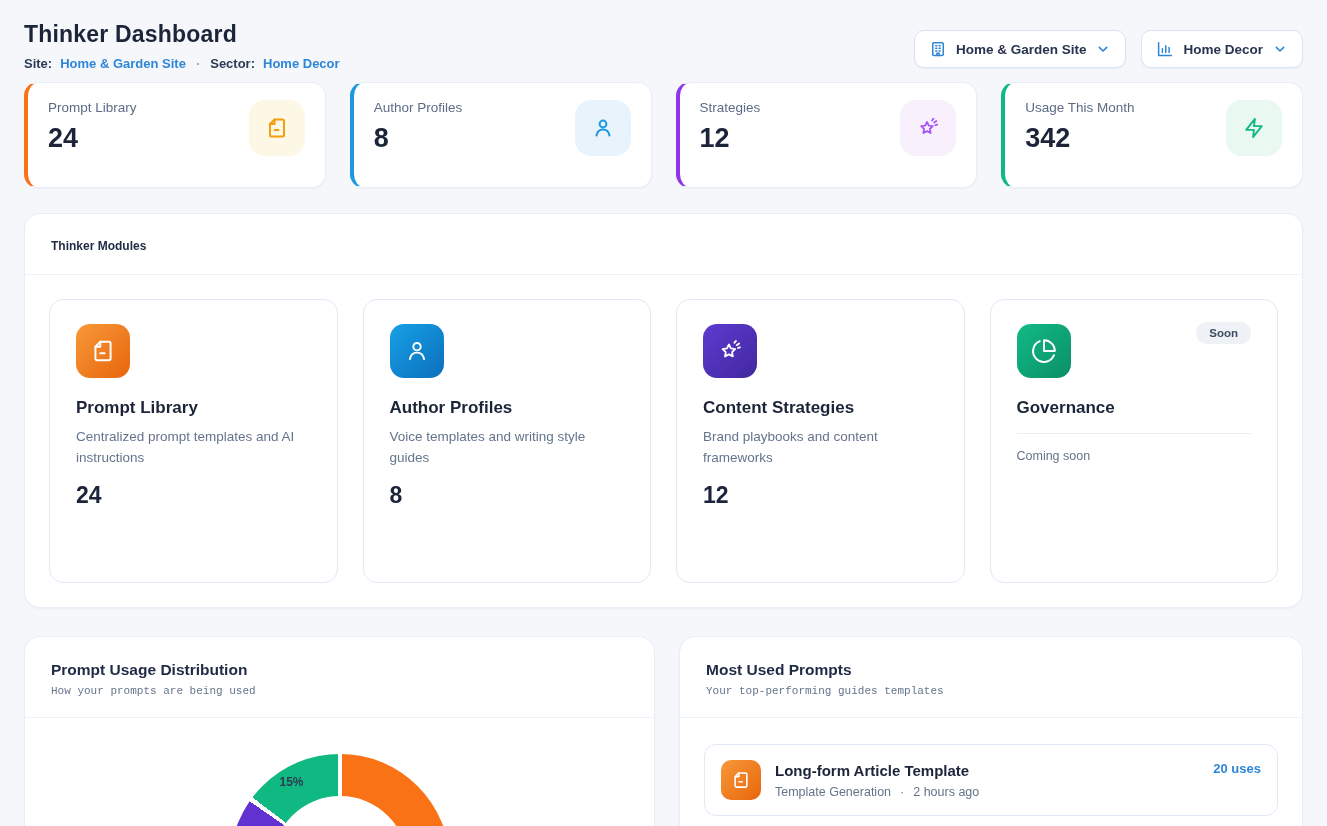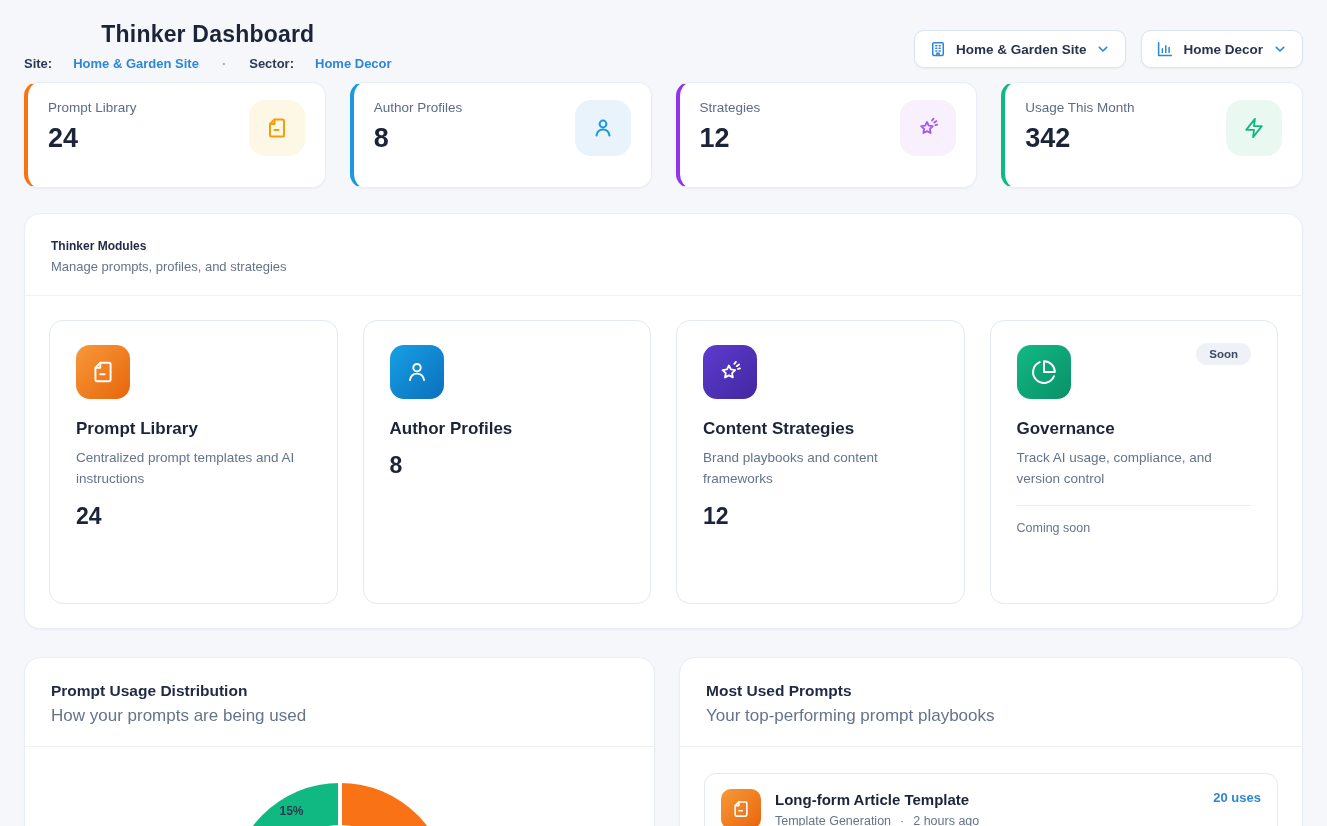--- a/index.html
+++ b/index.html
@@ -7,22 +7,22 @@
   body {
     width:1327px; height:826px; overflow:hidden;
     background:#f5f7fa;
     font-family:"Liberation Sans", sans-serif;
     color:#1d2740;
   }
   .page { padding:20px 24px 0; }
 
   
   .topbar { display:flex; justify-content:space-between; align-items:flex-start; }
-  .page-title { margin:0; font-size:23px; line-height:28px; font-weight:800; letter-spacing:.2px; color:#1b2438;text-align:center; }
-  .crumbs { margin-top:8px; font-size:13px; font-weight:700; display:flex; align-items:center; gap:21px; }
+  .page-title { margin:0; font-size:23px; line-height:28px; font-weight:800; letter-spacing:.2px; color:#1b2438; }
+  .crumbs { margin-top:8px; font-size:13px; font-weight:700; display:flex; align-items:center; gap:8px; }
   .crumb-label { color:#2c3a55; }
   .crumb-link { color:#2e86d9; cursor:pointer; }
   .crumb-dot { color:#93a3b8; font-weight:700; margin:0 2px; }
   .selectors { display:flex; gap:15px; margin-top:10px; }
   .selector-btn {
     display:flex; align-items:center; gap:9px; height:38px; padding:0 14px;
     background:#fff; border:1px solid #d9e5f4; border-radius:10px;
     font-family:inherit; font-size:13.5px; font-weight:700; color:#27344e;
     box-shadow:0 1px 2px rgba(15,23,42,.05); cursor:pointer;
   }
@@ -73,21 +73,21 @@
   .coming-soon { margin-top:15px; font-size:12.5px; color:#64748b; }
 
   
   .bottom-grid { display:grid; grid-template-columns:631px 1fr; gap:24px; margin-top:28px; height:400px; }
   .section-card {
     background:#fff; border:1px solid #e9eef6; border-radius:16px;
     box-shadow:0 1px 2px rgba(15,23,42,.04); overflow:hidden;
   }
   .section-head { padding:24px 26px 20px; border-bottom:1px solid #eef1f6; }
   .section-title { font-size:15.5px; font-weight:700; color:#1f2a44; }
-  .section-sub { margin-top:6px; font-size:17px; color:#64748b; }
+  .section-sub { margin-top:6px; font-size:11px; color:#64748b;font-family:Liberation Mono, monospace; }
 
   .donut { position:relative; width:220px; height:220px; border-radius:50%; margin:36px auto 0; }
   .donut::after { content:""; position:absolute; inset:42px; background:#fff; border-radius:50%; }
   .donut-label { position:absolute; left:50px; top:21px; z-index:2; font-size:12px; font-weight:800; color:#2f3b52;text-align:center; }
 
   .prompt-item {
     margin:26px 24px 0; height:72px; border:1px solid #e1e9f5; border-radius:12px;
     padding:0 16px; display:flex; align-items:center; gap:14px; cursor:pointer;
   }
   .prompt-icon {
@@ -207,21 +207,20 @@
         <svg width="22" height="22" viewBox="0 0 24 24" fill="none" stroke="currentColor" stroke-width="2" stroke-linecap="round" stroke-linejoin="round">
             <path d="M13 2 3.5 14H12l-1 8 9.5-12H12z"></path>
           </svg>
       </div>
     </div>
   </div>
 
   <div class="panel">
     <div class="panel-head">
       <div class="panel-title">Thinker Modules</div>
-      <div class="panel-sub">Manage prompts, profiles, and strategies</div>
     </div>
     <div class="panel-body">
       <div class="modules-grid">
 
         <div class="module-card" style="--g1: #f79939; --g2: #e8650c;">
           <div class="module-icon">
             <svg width="26" height="26" viewBox="0 0 24 24" fill="none" stroke="currentColor" stroke-width="1.8" stroke-linecap="round" stroke-linejoin="round">
                 <path d="M9.5 3.5H17.5A1.5 1.5 0 0 1 19 5V19a1.5 1.5 0 0 1-1.5 1.5h-11A1.5 1.5 0 0 1 5 19V8Z"></path>
                 <path d="M9.5 3.5V8H5"></path>
                 <path d="M9.5 14h4"></path>
@@ -233,20 +232,21 @@
         </div>
 
         <div class="module-card" style="--g1: #16a0e4; --g2: #0c6fbd;">
           <div class="module-icon">
             <svg width="26" height="26" viewBox="0 0 24 24" fill="none" stroke="currentColor" stroke-width="1.8" stroke-linecap="round" stroke-linejoin="round">
                 <circle cx="12" cy="8" r="3.4"></circle>
                 <path d="M5.5 19.5c.7-4.2 3-6 6.5-6s5.8 1.8 6.5 6"></path>
               </svg>
           </div>
           <div class="module-title">Author Profiles</div>
+          <div class="module-desc">Voice templates and writing style guides</div>
           <div class="module-count">8</div>
         </div>
 
         <div class="module-card" style="--g1: #5d3bd0; --g2: #42289f;">
           <div class="module-icon">
             <svg width="26" height="26" viewBox="0 0 24 24" fill="none" stroke="currentColor" stroke-width="1.7" stroke-linecap="round" stroke-linejoin="round">
                 <path d="M11 6l1.8 3.6 4 .6-2.9 2.8.7 4L11 15.1 7.4 17l.7-4-2.9-2.8 4-.6z"></path>
                 <path d="M16 4.5l1.5-1.8"></path>
                 <path d="M18.2 6.6l2.2-1.5"></path>
                 <path d="M19.4 9.2l1.8-.5"></path>
@@ -259,21 +259,20 @@
 
         <div class="module-card" style="--g1: #12ba85; --g2: #0a8f66;">
           <span class="soon-badge">Soon</span>
           <div class="module-icon">
             <svg width="26" height="26" viewBox="0 0 24 24" fill="none" stroke="currentColor" stroke-width="1.8" stroke-linecap="round" stroke-linejoin="round">
                 <path d="M21.2 15.9A10 10 0 1 1 8.1 2.9"></path>
                 <path d="M22 12A10 10 0 0 0 12 2v10z"></path>
               </svg>
           </div>
           <div class="module-title">Governance</div>
-          <div class="module-desc">Track AI usage, compliance, and version control</div>
           <div class="module-divider"></div>
           <div class="coming-soon">Coming soon</div>
         </div>
 
       </div>
     </div>
   </div>
 
   <div class="bottom-grid">
 
@@ -283,21 +282,21 @@
         <div class="section-sub">How your prompts are being used</div>
       </div>
       <div class="donut" style="background: conic-gradient(rgb(255, 255, 255) 0%, rgb(255, 255, 255) 0.35%, rgb(249, 115, 22) 0.35%, rgb(249, 115, 22) 39.65%, rgb(255, 255, 255) 39.65%, rgb(255, 255, 255) 40%, rgb(255, 255, 255) 40%, rgb(255, 255, 255) 40.35%, rgb(59, 130, 246) 40.35%, rgb(59, 130, 246) 62.65%, rgb(255, 255, 255) 62.65%, rgb(255, 255, 255) 63%, rgb(255, 255, 255) 63%, rgb(255, 255, 255) 63.35%, rgb(97, 49, 209) 63.35%, rgb(97, 49, 209) 84.65%, rgb(255, 255, 255) 84.65%, rgb(255, 255, 255) 85%, rgb(255, 255, 255) 85%, rgb(255, 255, 255) 85.35%, rgb(16, 185, 129) 85.35%, rgb(16, 185, 129) 99.65%, rgb(255, 255, 255) 99.65%, rgb(255, 255, 255) 100%);">
         <span class="donut-label">15%</span>
       </div>
     </div>
 
     <div class="section-card">
       <div class="section-head">
         <div class="section-title">Most Used Prompts</div>
-        <div class="section-sub">Your top-performing prompt playbooks</div>
+        <div class="section-sub">Your top-performing guides templates</div>
       </div>
       <div class="prompt-item" style="--g1: #f79939; --g2: #e8650c;">
         <div class="prompt-icon">
           <svg width="20" height="20" viewBox="0 0 24 24" fill="none" stroke="currentColor" stroke-width="1.9" stroke-linecap="round" stroke-linejoin="round">
               <path d="M9.5 3.5H17.5A1.5 1.5 0 0 1 19 5V19a1.5 1.5 0 0 1-1.5 1.5h-11A1.5 1.5 0 0 1 5 19V8Z"></path>
               <path d="M9.5 3.5V8H5"></path>
               <path d="M9.5 14h4"></path>
             </svg>
         </div>
         <div class="prompt-text">

